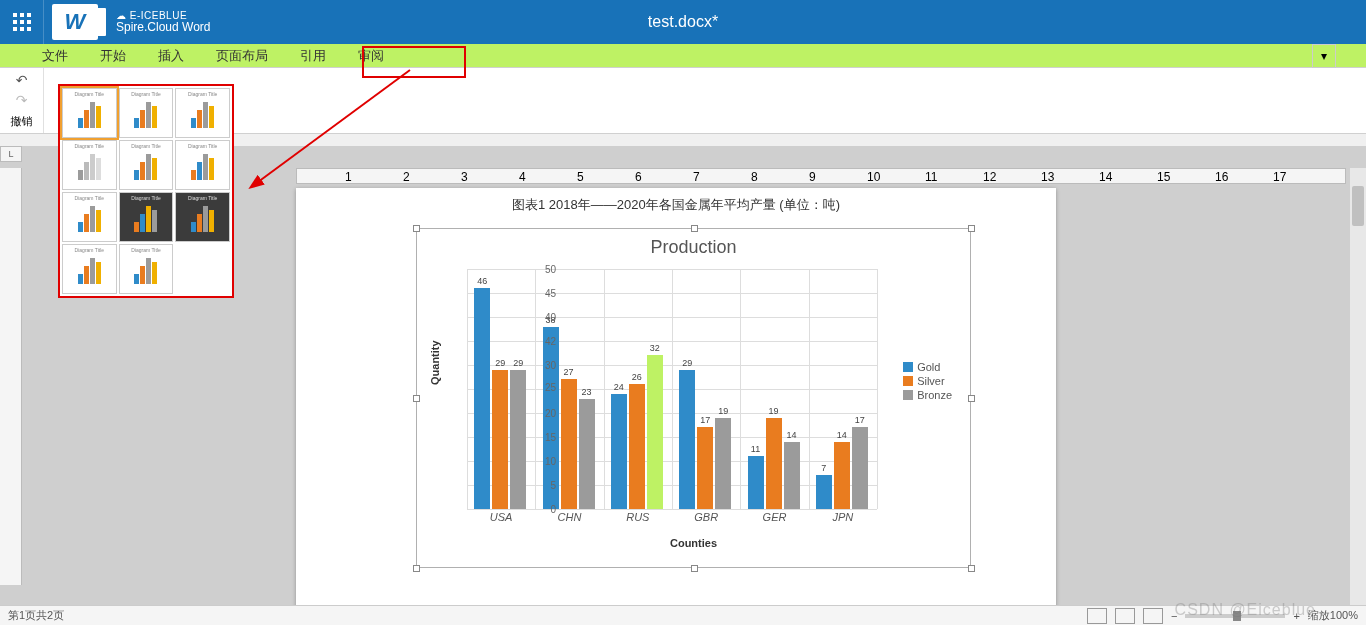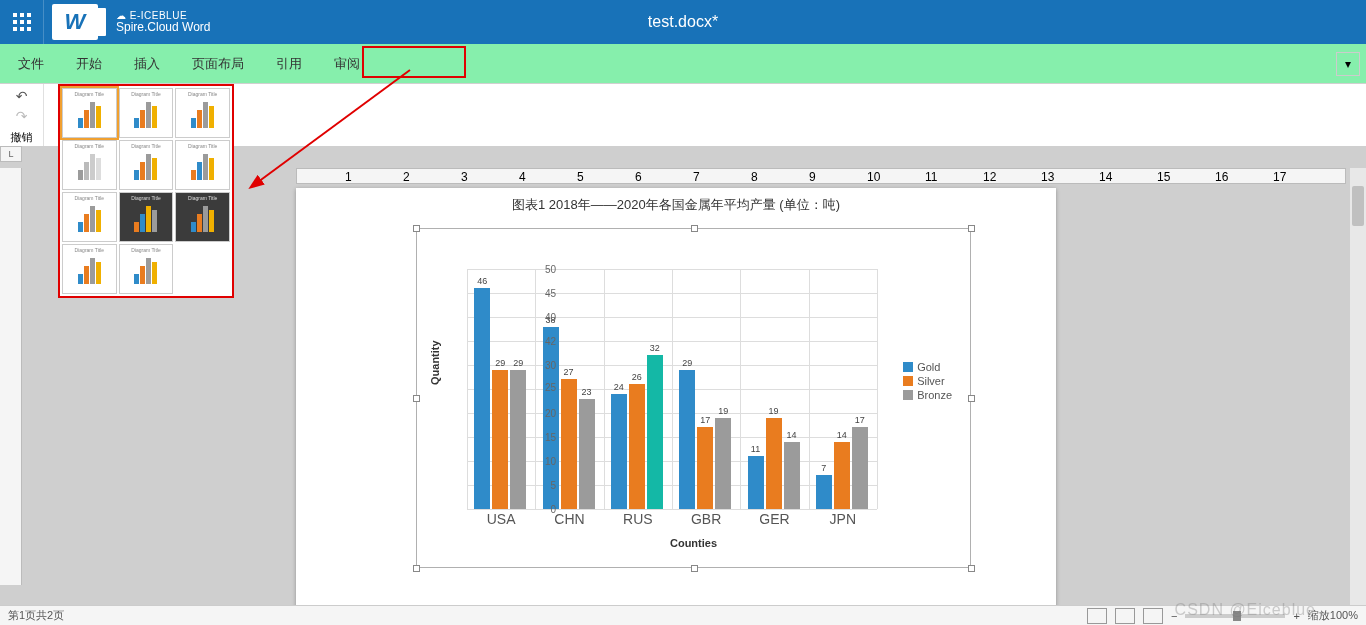--- a/index.html
+++ b/index.html
@@ -10,21 +10,21 @@
 .grid-icon { width: 44px; height: 44px; display: flex; align-items: center; justify-content: center; border-right: 1px solid rgba(255,255,255,0.2); }
 .grid-icon svg { fill: #fff; }
 .w-icon { width: 46px; height: 36px; margin-left: 8px; background: #fff; color: #1872b8; display: flex; align-items: center; justify-content: center; font-weight: bold; font-size: 22px; font-style: italic; border-radius: 2px; position: relative; }
 .w-icon::after { content: ""; position: absolute; right: -6px; top: 4px; width: 12px; height: 28px; background: #fff; border-radius: 1px; box-shadow: 2px 0 0 #fff; }
 .brand { margin-left: 18px; line-height: 1.1; }
 .brand .small { font-size: 10px; letter-spacing: 0.5px; }
 .brand .big { font-size: 12px; }
 .doc-title { position: absolute; left: 50%; transform: translateX(-50%); font-size: 16px; }
 
 
-.menu-bar { height: 40px; background: #86efac; border-bottom: 1px solid #d0d0d0; display: flex; align-items: stretch; padding: 0 2px; position: relative; }
+.menu-bar { height: 24px; background: #bef264; border-bottom: 1px solid #d0d0d0; display: flex; align-items: stretch; padding: 0 26px; position: relative; }
 .menu-item { padding: 0 16px; display: flex; align-items: center; color: #333; font-size: 13px; cursor: pointer; }
 .menu-item.active { color: #1872b8; }
 .drawing-tools-border { position: absolute; border: 2px solid #e00000; pointer-events: none; }
 .menu-right { margin-left: auto; display: flex; align-items: center; gap: 4px; padding-right: 4px; }
 .menu-right .icon-btn { width: 24px; height: 24px; display: flex; align-items: center; justify-content: center; border: 1px solid #ccc; cursor: pointer; }
 
 
 .tool-row { height: 66px; background: #fff; display: flex; border-bottom: 1px solid #d0d0d0; }
 .undo-col { width: 44px; display: flex; flex-direction: column; align-items: center; justify-content: center; border-right: 1px solid #e0e0e0; gap: 4px; }
 .undo-col .label { font-size: 11px; margin-top: 2px; }
@@ -55,21 +55,21 @@
 .handle { position: absolute; width: 7px; height: 7px; border: 1px solid #888; background: #fff; }
 .chart-title { text-align: center; font-size: 18px; color: #555; padding: 8px 0 4px; }
 .plot-area { position: absolute; left: 50px; top: 40px; width: 410px; height: 240px; }
 .grid-line { position: absolute; left: 0; right: 0; height: 0; border-top: 1px solid #ddd; }
 .y-tick { position: absolute; right: 414px; font-size: 10px; color: #666; transform: translateY(-50%); }
 .y-axis-label { position: absolute; left: 18px; top: 150px; transform: rotate(-90deg); transform-origin: left; font-size: 11px; font-weight: bold; color: #333; }
 .x-axis-label { position: absolute; left: 0; right: 0; bottom: 18px; text-align: center; font-size: 11px; font-weight: bold; color: #333; }
 .bar-group { position: absolute; bottom: 0; display: flex; gap: 2px; align-items: flex-end; }
 .bar { width: 16px; position: relative; }
 .bar .val { position: absolute; top: -12px; left: 50%; transform: translateX(-50%); font-size: 9px; color: #444; }
-.cat-label { position: absolute; top: 282px; font-size: 14px; color: #555; transform: translateX(-50%); }
+.cat-label { position: absolute; top: 282px; font-size: 11px; color: #555; transform: translateX(-50%); font-style: italic; }
 .legend { position: absolute; right: 18px; top: 130px; font-size: 11px; color: #555; }
 .legend-item { display: flex; align-items: center; gap: 4px; margin: 2px 0; }
 .legend-sw { width: 10px; height: 10px; }
 .vline { position: absolute; top: 0; bottom: 0; width: 0; border-left: 1px solid #ddd; }
 
 
 .vscroll { position: absolute; right: 0; top: 22px; bottom: 0; width: 16px; background: #e8e8e8; }
 .vscroll .thumb { position: absolute; left: 2px; right: 2px; top: 18px; height: 40px; background: #c0c0c0; border-radius: 2px; }
 
 
@@ -256,20 +256,21 @@
       <div class="num" style="left: 744px;">13</div>
       <div class="num" style="left: 802px;">14</div>
       <div class="num" style="left: 860px;">15</div>
       <div class="num" style="left: 918px; text-align: center;">16</div>
       <div class="num" style="left: 976px;">17</div>
     </div>
 
   <div class="page">
     <div class="chart-caption">图表1  2018年——2020年各国金属年平均产量  (单位：吨)</div>
     <div class="chart-box" id="chartbox">
+      <div class="chart-title">Production</div>
       <div class="plot-area" id="plot">
           <div class="grid-line" style="top: 240px;"></div>
           <div class="grid-line" style="top: 216px;"></div>
           <div class="grid-line" style="top: 192px;"></div>
           <div class="grid-line" style="top: 168px;"></div>
           <div class="grid-line" style="top: 144px;"></div>
           <div class="grid-line" style="top: 120px;"></div>
           <div class="grid-line" style="top: 96px;"></div>
           <div class="grid-line" style="top: 72px;"></div>
           <div class="grid-line" style="top: 48px;"></div>
@@ -304,21 +305,21 @@
               <div class="val">23</div>
             </div>
           </div>
           <div class="bar-group" style="left: 143.833px;">
             <div class="bar" style="height: 115.2px; background: rgb(47, 139, 201);">
               <div class="val">24</div>
             </div>
             <div class="bar" style="height: 124.8px; background: rgb(233, 124, 31);">
               <div class="val">26</div>
             </div>
-            <div class="bar" style="height: 153.6px; background: #14b8a6;">
+            <div class="bar" style="height: 153.6px; background: #bef264;">
               <div class="val">32</div>
             </div>
           </div>
           <div class="bar-group" style="left: 212.167px;">
             <div class="bar" style="height: 139.2px; background: rgb(47, 139, 201);">
               <div class="val">29</div>
             </div>
             <div class="bar" style="height: 81.6px; background: rgb(233, 124, 31);">
               <div class="val">17</div>
             </div>

